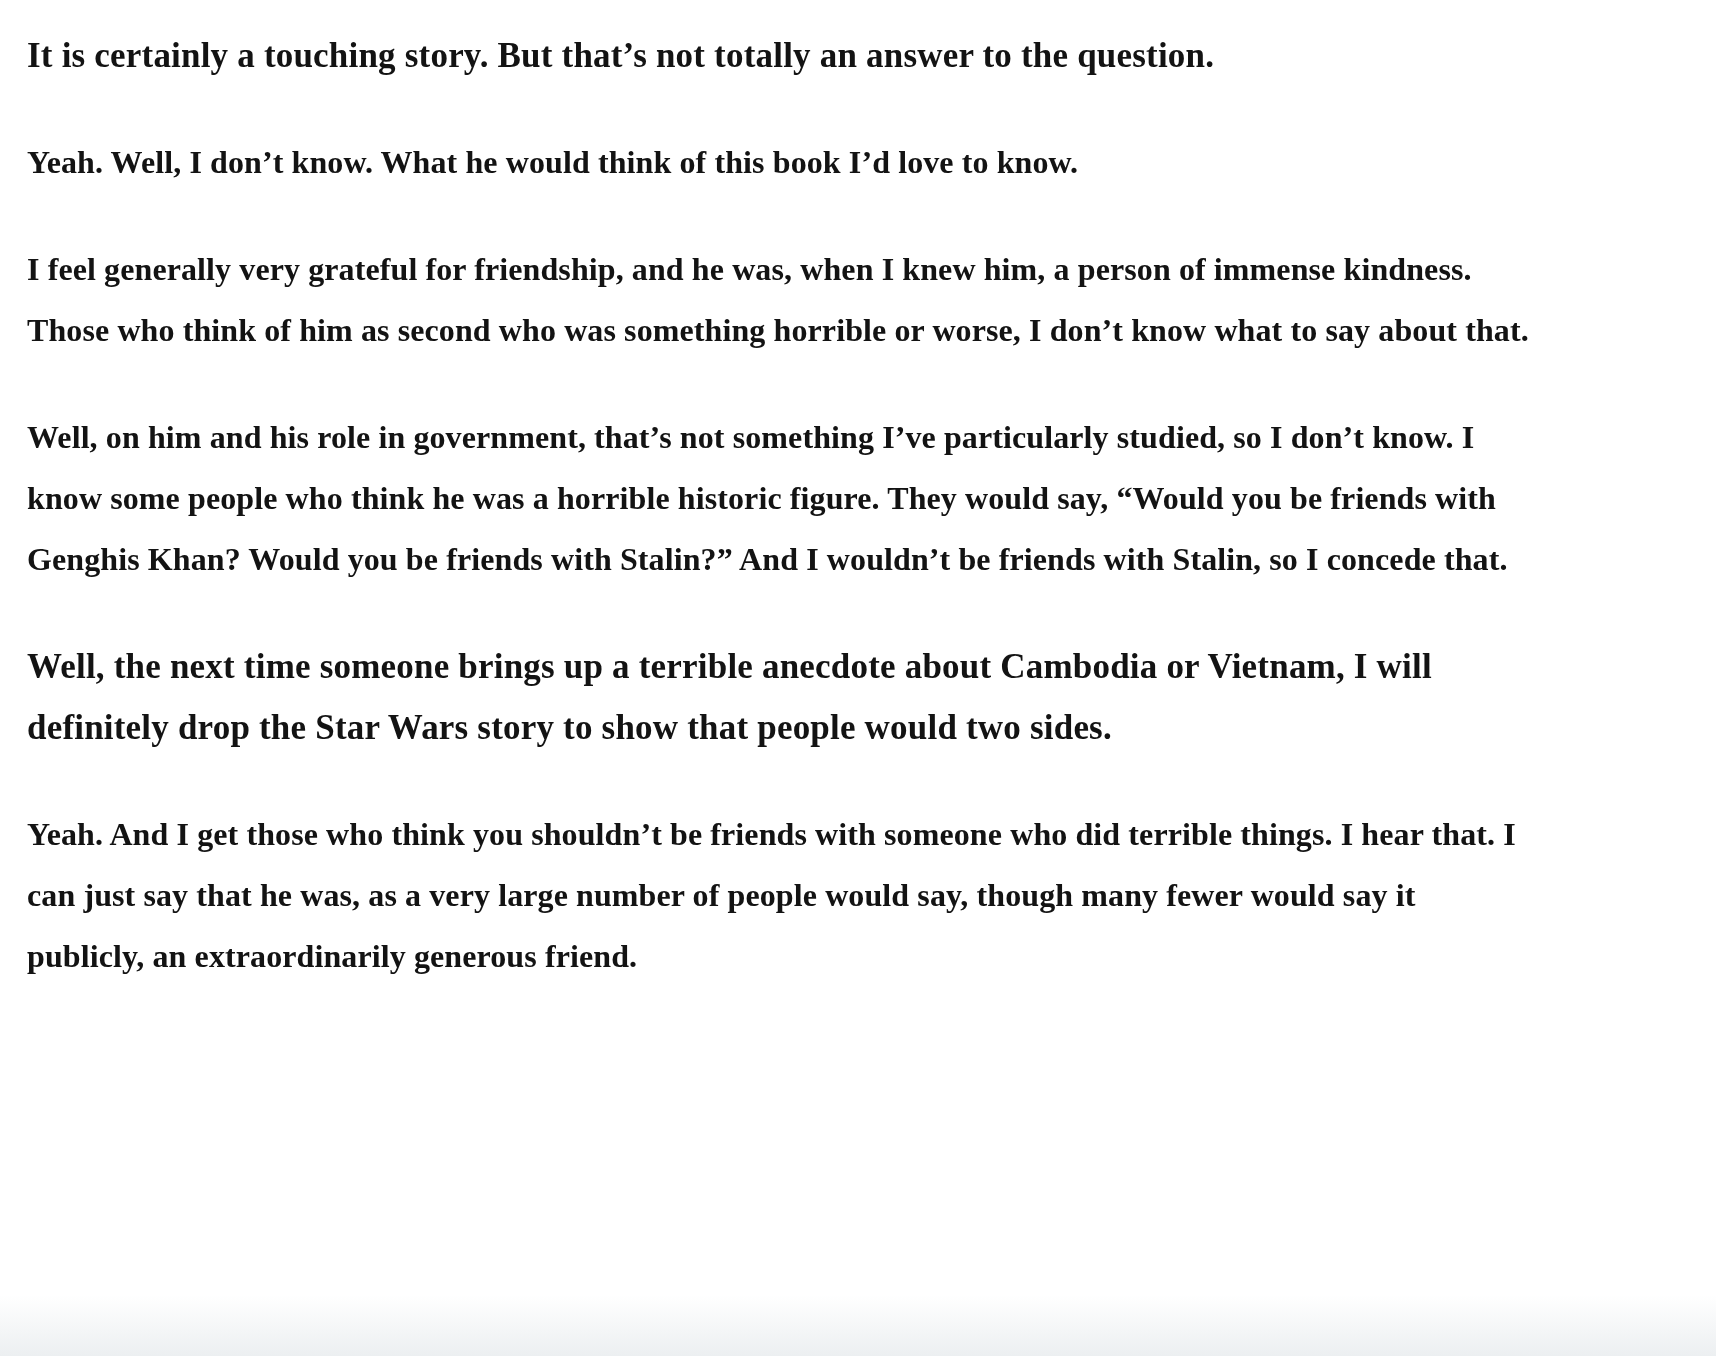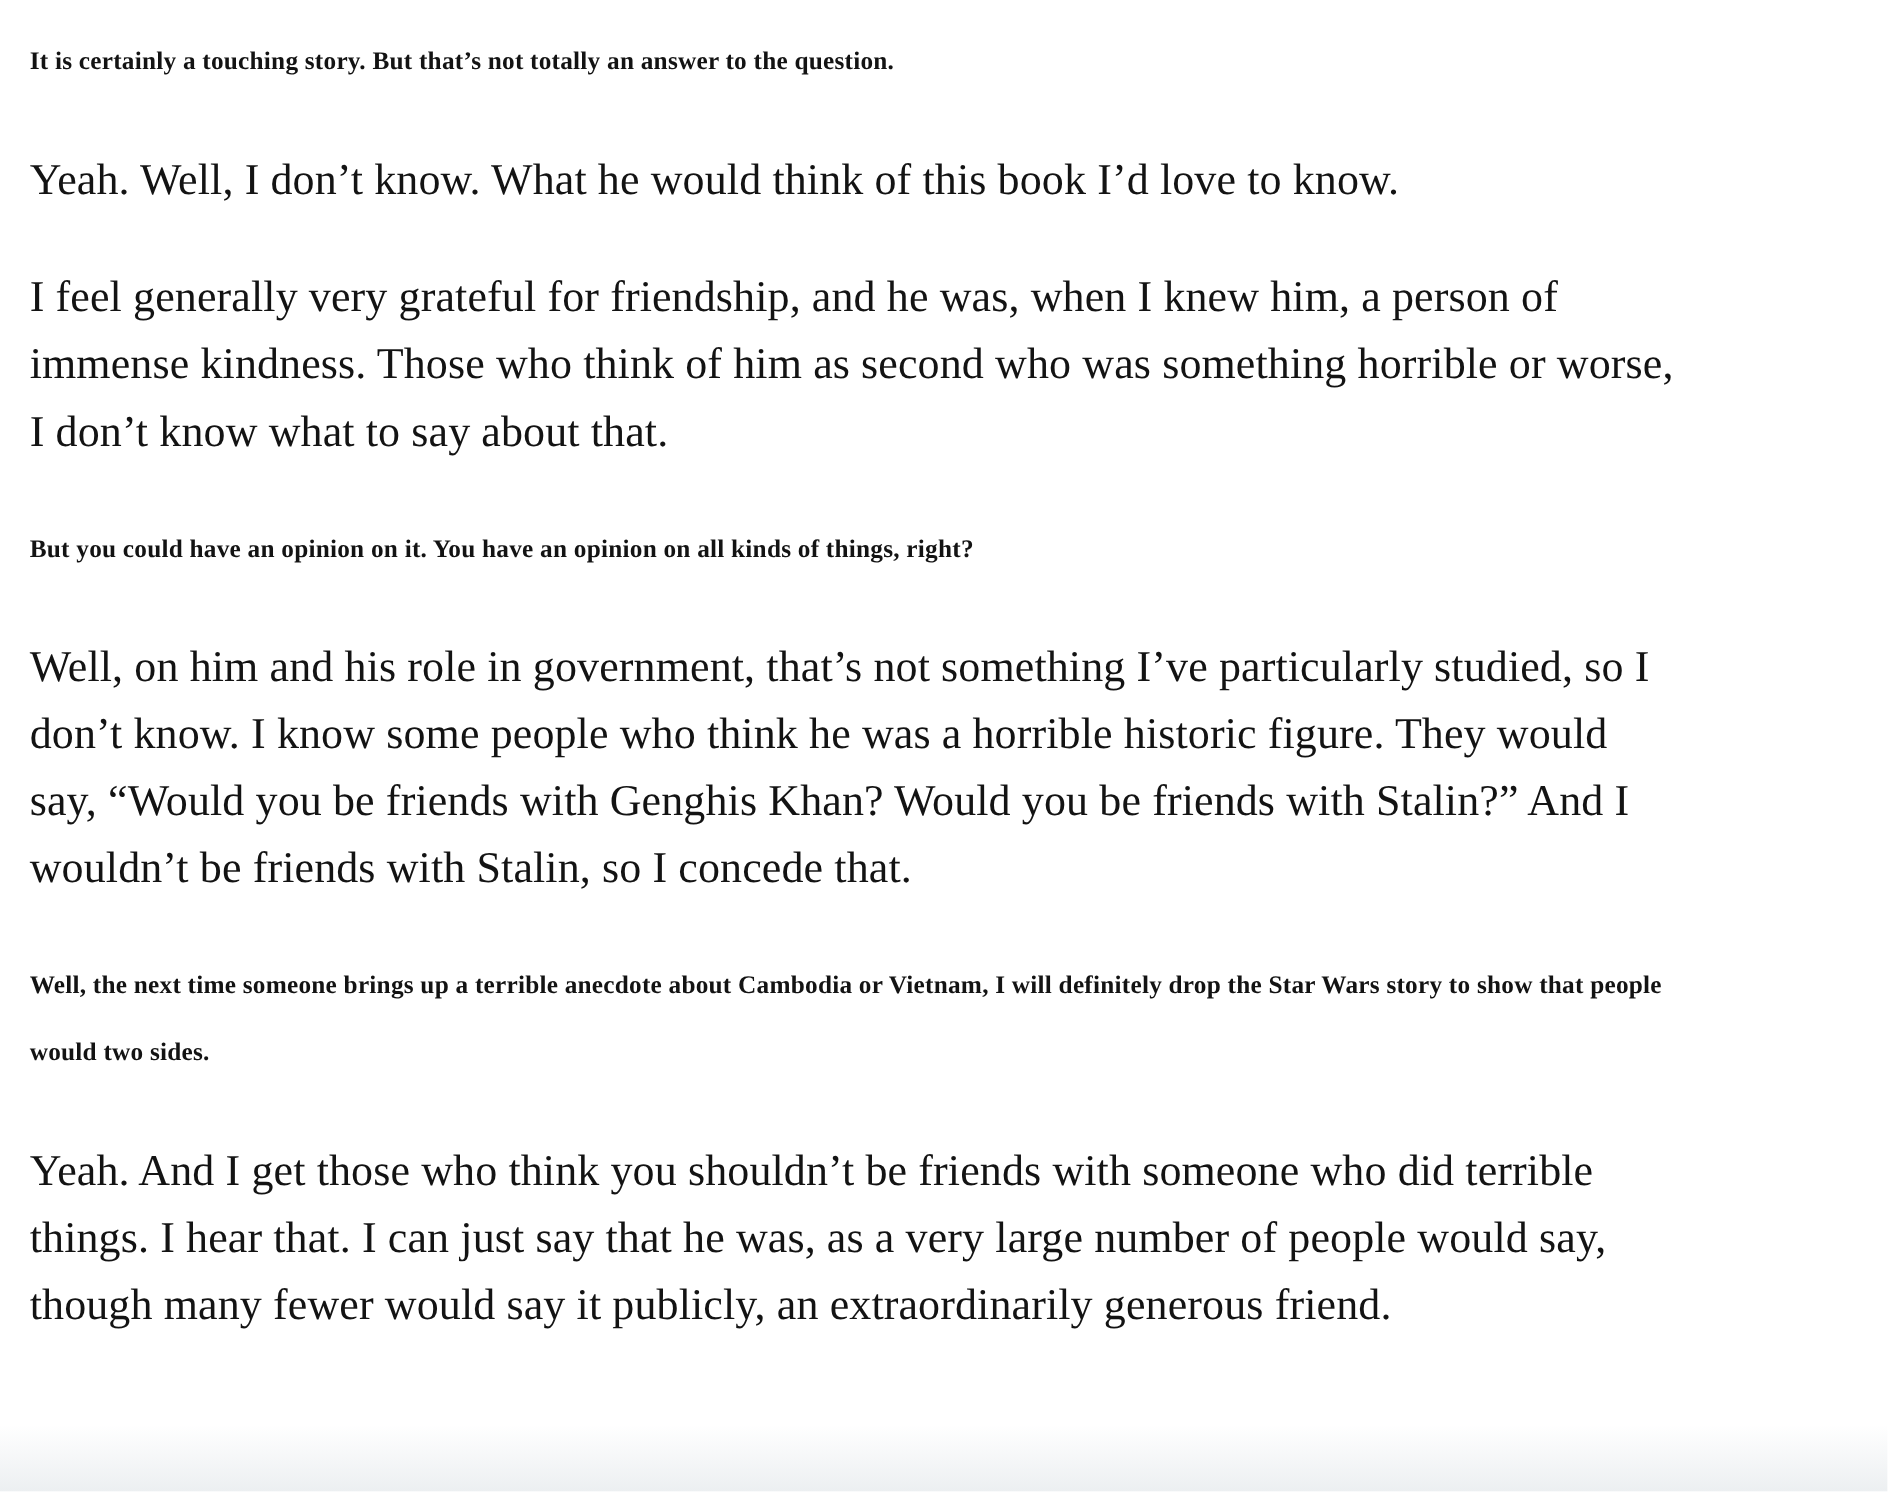--- a/index.html
+++ b/index.html
@@ -17,37 +17,36 @@
     color: #131313;
   }
   .article-body {
     box-sizing: border-box;
     padding: 25px 180px 0 27px;
     max-width: 1716px;
   }
   .article-body p {
     margin: 0 0 46px 0;
     max-width: 1502px;
-    font-size: 40px;
+    font-size: 32px;
     line-height: 61px;
-    font-weight: 400;
+    font-weight: 700;
     letter-spacing: 0.1px;
   }
   .article-body p.question {
     font-weight: 700;
-    font-size: 23px;
+    font-size: 35px;
     letter-spacing: 0.2px;
   }
 </style>
 </head>
 <body>
 
 <div class="page">
   <div class="article-body">
     <p class="question">It is certainly a touching story. But that’s not totally an answer to the question.</p>
     <p class="answer">Yeah. Well, I don’t know. What he would think of this book I’d love to know.</p>
     <p class="answer">I feel generally very grateful for friendship, and he was, when I knew him, a person of immense kindness. Those who think of him as second who was something horrible or worse, I don’t know what to say about that.</p>
-    <p class="question">But you could have an opinion on it. You have an opinion on all kinds of things, right?</p>
     <p class="answer">Well, on him and his role in government, that’s not something I’ve particularly studied, so I don’t know. I know some people who think he was a horrible historic figure. They would say, “Would you be friends with Genghis Khan? Would you be friends with Stalin?” And I wouldn’t be friends with Stalin, so I concede that.</p>
     <p class="question">Well, the next time someone brings up a terrible anecdote about Cambodia or Vietnam, I will definitely drop the Star Wars story to show that people would two sides.</p>
     <p class="answer">Yeah. And I get those who think you shouldn’t be friends with someone who did terrible things. I hear that. I can just say that he was, as a very large number of people would say, though many fewer would say it publicly, an extraordinarily generous friend.</p>
   </div>
 </div>
 
 </body></html>

